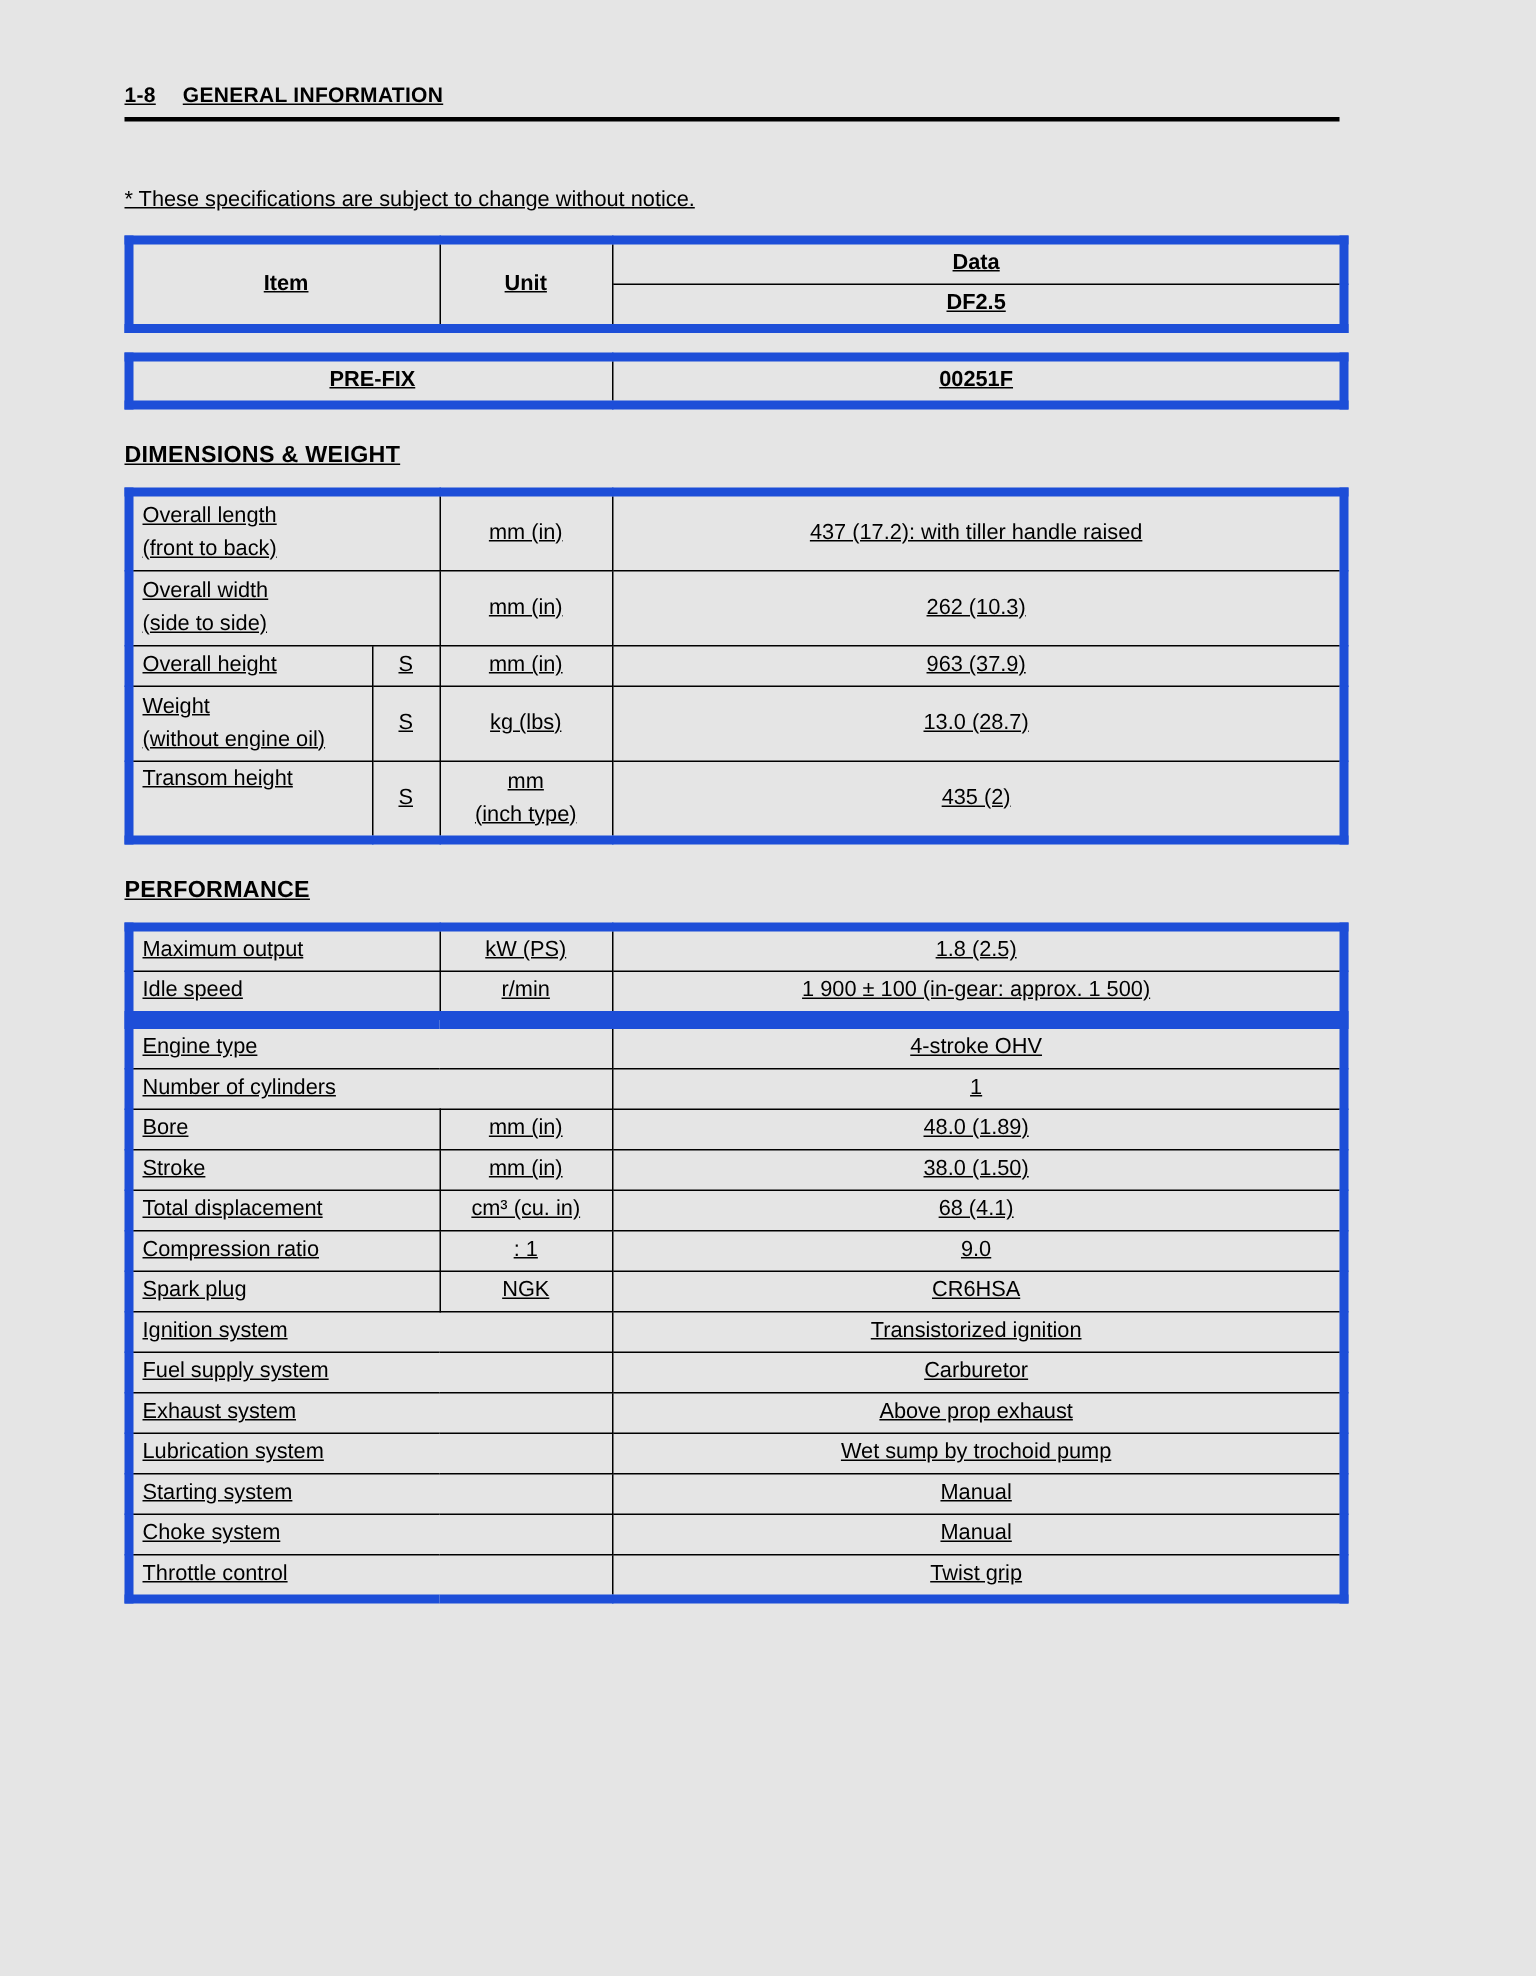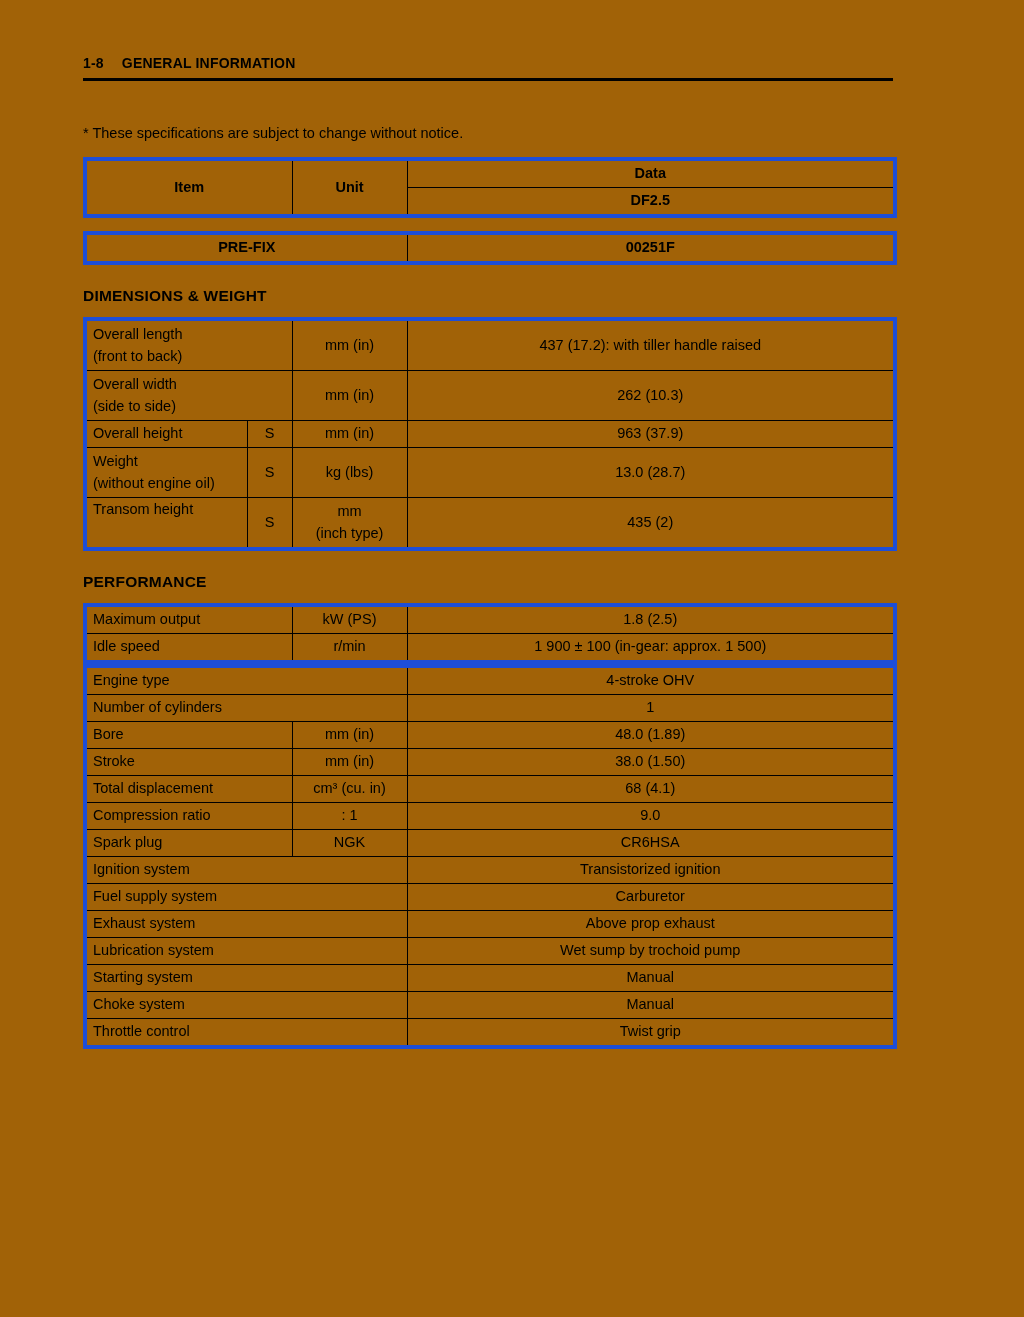--- a/index.html
+++ b/index.html
@@ -10,22 +10,23 @@
   body {
     width: 1024px;
     height: 1317px;
     font-family: "Liberation Sans", "DejaVu Sans", sans-serif;
     color: #000;
   }
   .page {
     position: relative;
     width: 1024px;
     height: 1317px;
-    background: #a16207;
+    background: #e5e5e5;
     overflow: hidden;
+    text-decoration: underline;
   }
   .content {
     width: 810px;
     margin-left: 83px;
     padding-top: 55px;
   }
   .running-header {
     display: flex;
     align-items: baseline;
     gap: 18px;
@@ -54,21 +55,21 @@
     font-size: 14.5px;
     text-align: center;
   }
   table {
     border-collapse: collapse;
     table-layout: fixed;
     width: 810px;
     font-size: 14.5px;
   }
   table.outer {
-    border: 4px solid #1d4ed8;
+    border: 6px solid #1d4ed8;
     padding-left: 24px;
   }
   td {
     border: 1px solid #000;
     padding: 1px 6px;
     height: 24px;
     vertical-align: middle;
     line-height: 1.5;
     overflow: hidden;
   }

